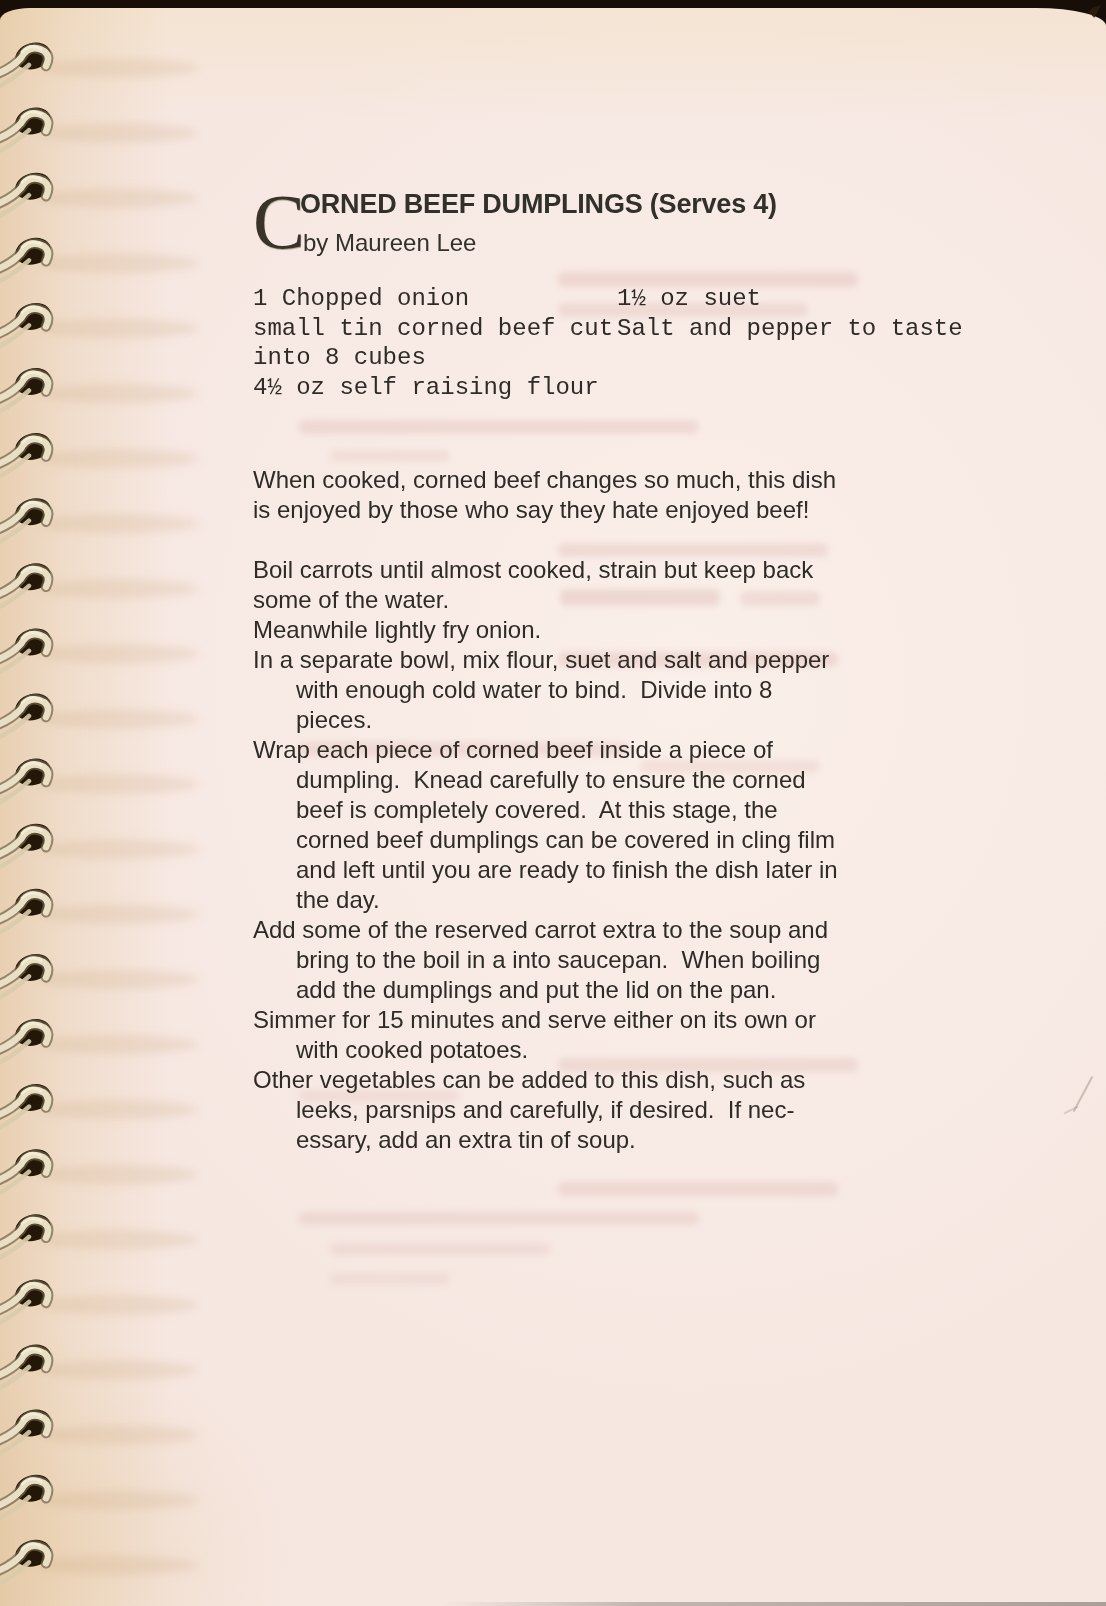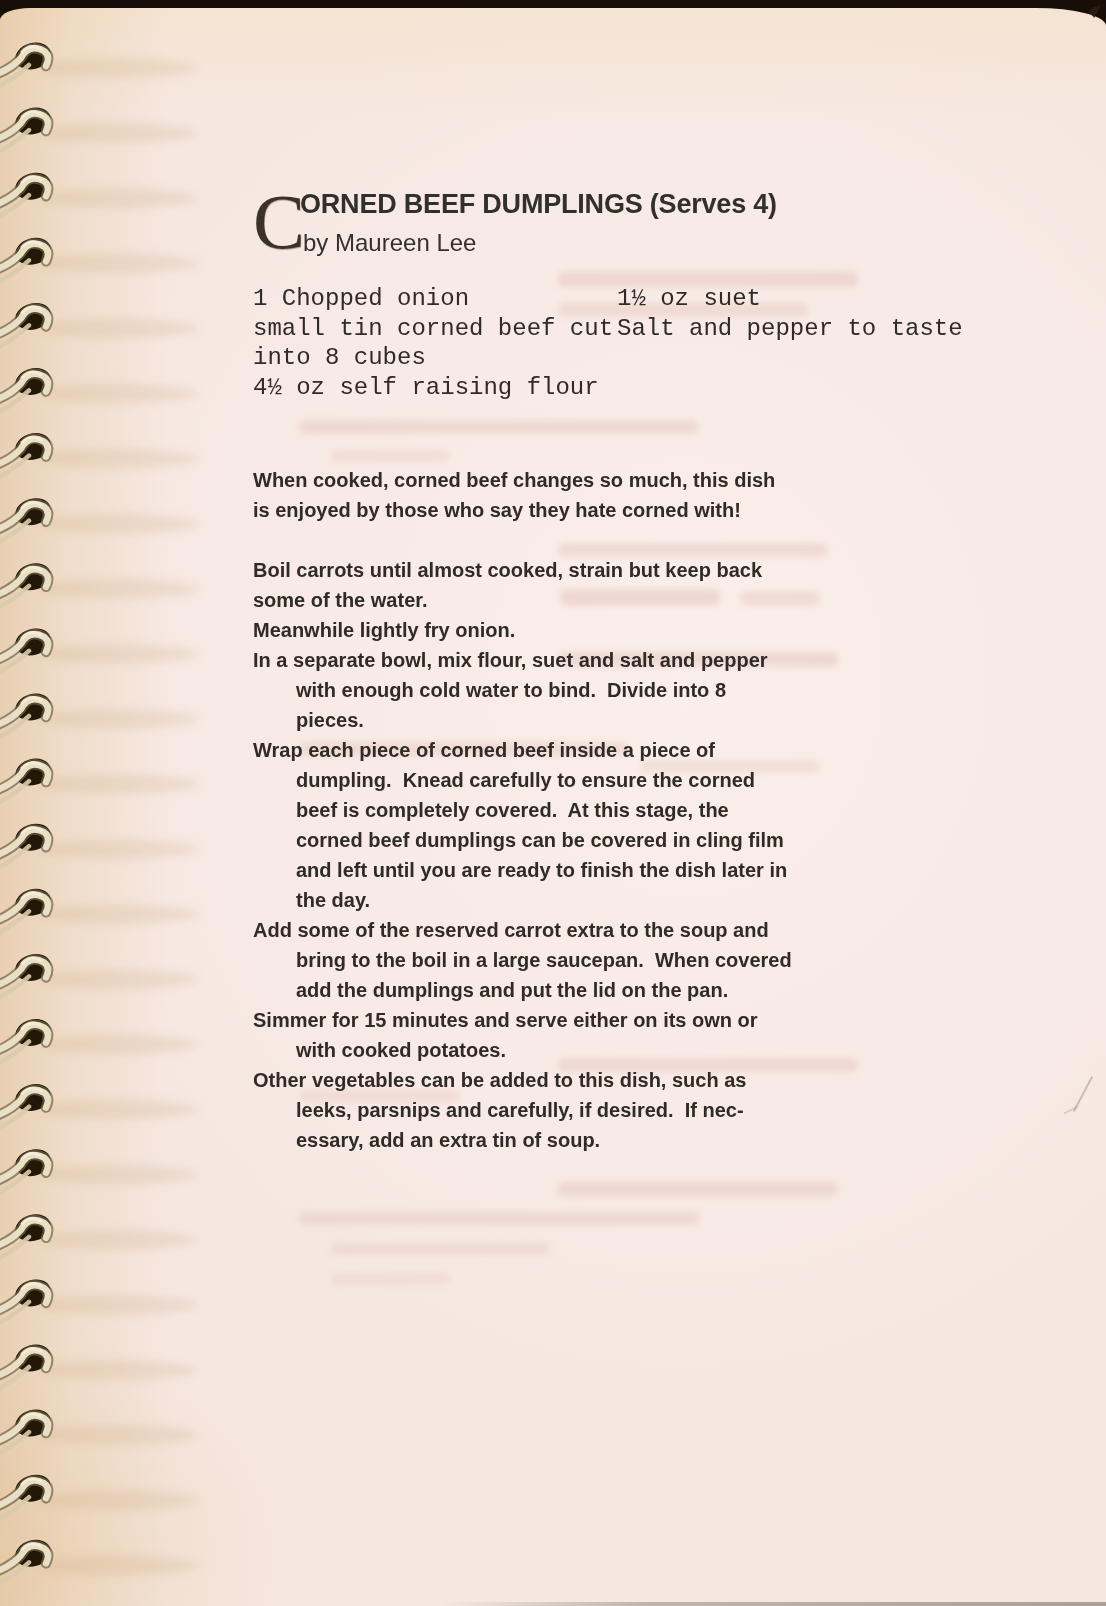--- a/index.html
+++ b/index.html
@@ -23,21 +23,21 @@
   .txt{position:absolute;color:var(--ink,#2f2b27);}
   .dropcap{
     font-family:"Liberation Serif",serif;
     font-size:78px;line-height:1;color:#3a3329;
     text-shadow:0.6px 0.6px 0.7px rgba(90,75,50,.45);
   }
   .title{font-size:27px;font-weight:bold;letter-spacing:-.2px;line-height:1;color:#32302b;}
   .byline{font-size:24px;line-height:1;color:#34312c;}
   .ing-col{position:absolute;font-size:24px;line-height:29.5px;white-space:pre;color:var(--ink,#2f2b27);font-family:Liberation Mono, monospace;}
   .body-lines{position:absolute;left:253px;top:465px;width:680px;}
-  .line{font-size:20px;line-height:30px;white-space:pre;color:var(--ink,#2f2b27);font-weight:bold;}
+  .line{font-size:24px;line-height:30px;white-space:pre;color:var(--ink,#2f2b27);}
   .line.indent{padding-left:43px;}
   .gap{height:30px;}
   .coils{position:absolute;left:0;top:0;overflow:visible;z-index:5;}
   .fleck{
     position:absolute;left:1086px;top:5px;width:15px;height:13px;
     background:#2b1e10;clip-path:polygon(100% 0,55% 100%,20% 55%,0 75%,45% 20%);
     opacity:.85;z-index:6;
   }
   .scratch{
     position:absolute;left:1082px;top:1074px;width:2px;height:40px;
@@ -79,36 +79,36 @@
 
 <div class="txt dropcap" style="left:253px;top:183px;">C</div>
 <div class="txt title" style="left:300px;top:191px;">ORNED BEEF DUMPLINGS (Serves 4)</div>
 <div class="txt byline" style="left:303px;top:231px;">by Maureen Lee</div>
 
 <div class="ing-col" style="left:253px;top:284px;"><div>1 Chopped onion</div><div>small tin corned beef cut</div><div>into 8 cubes</div><div>4½ oz self raising flour</div></div>
 <div class="ing-col" style="left:585px;top:284px;margin-left:32px;"><div>1½ oz suet</div><div>Salt and pepper to taste</div></div>
 
 <div class="body-lines" id="instructions">
     <div class="line">When cooked, corned beef changes so much, this dish</div>
-    <div class="line">is enjoyed by those who say they hate corned with!</div>
+    <div class="line">is enjoyed by those who say they hate enjoyed beef!</div>
     <div class="gap"></div>
     <div class="line">Boil carrots until almost cooked, strain but keep back</div>
     <div class="line">some of the water.</div>
     <div class="line">Meanwhile lightly fry onion.</div>
     <div class="line">In a separate bowl, mix flour, suet and salt and pepper</div>
     <div class="line indent">with enough cold water to bind.  Divide into 8</div>
     <div class="line indent">pieces.</div>
     <div class="line">Wrap each piece of corned beef inside a piece of</div>
     <div class="line indent">dumpling.  Knead carefully to ensure the corned</div>
     <div class="line indent">beef is completely covered.  At this stage, the</div>
     <div class="line indent">corned beef dumplings can be covered in cling film</div>
     <div class="line indent">and left until you are ready to finish the dish later in</div>
     <div class="line indent">the day.</div>
     <div class="line">Add some of the reserved carrot extra to the soup and</div>
-    <div class="line indent">bring to the boil in a large saucepan.  When covered</div>
+    <div class="line indent">bring to the boil in a into saucepan.  When boiling</div>
     <div class="line indent">add the dumplings and put the lid on the pan.</div>
     <div class="line">Simmer for 15 minutes and serve either on its own or</div>
     <div class="line indent">with cooked potatoes.</div>
     <div class="line">Other vegetables can be added to this dish, such as</div>
     <div class="line indent">leeks, parsnips and carefully, if desired.  If nec-</div>
     <div class="line indent">essary, add an extra tin of soup.</div>
   </div>
 
 <svg class="coils" width="220" height="1606" viewBox="0 0 220 1606">
   <defs>

